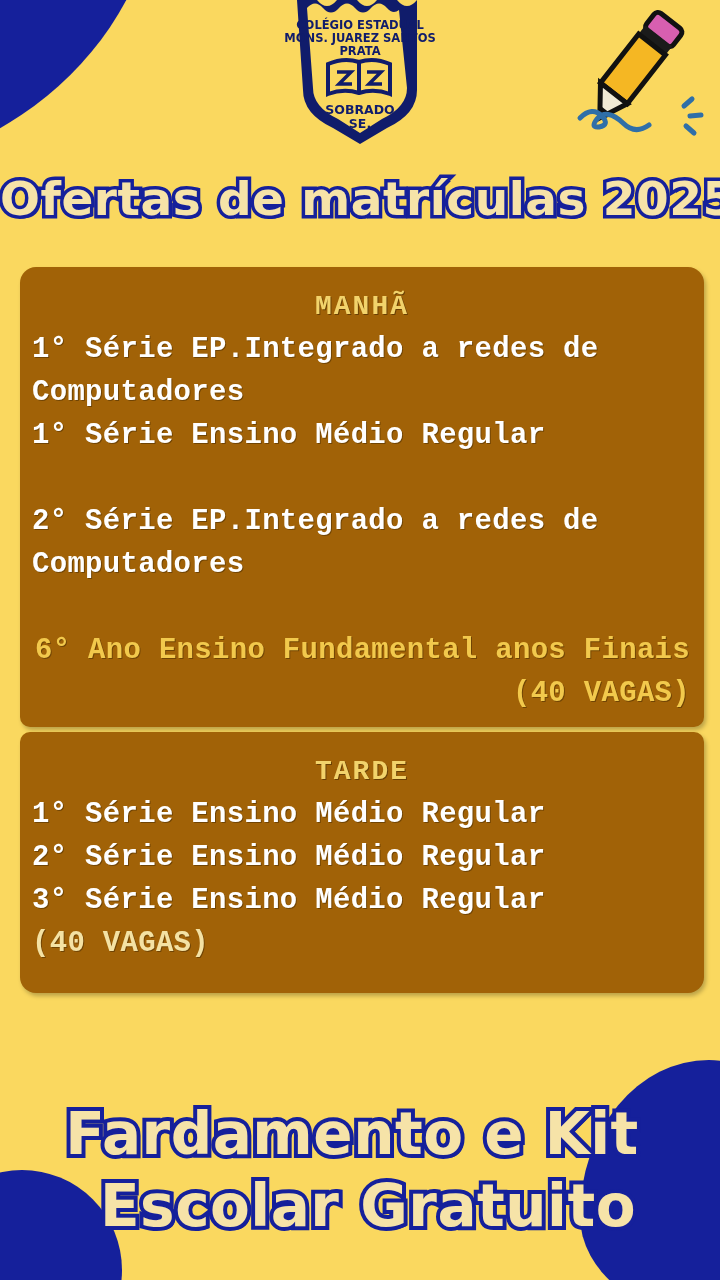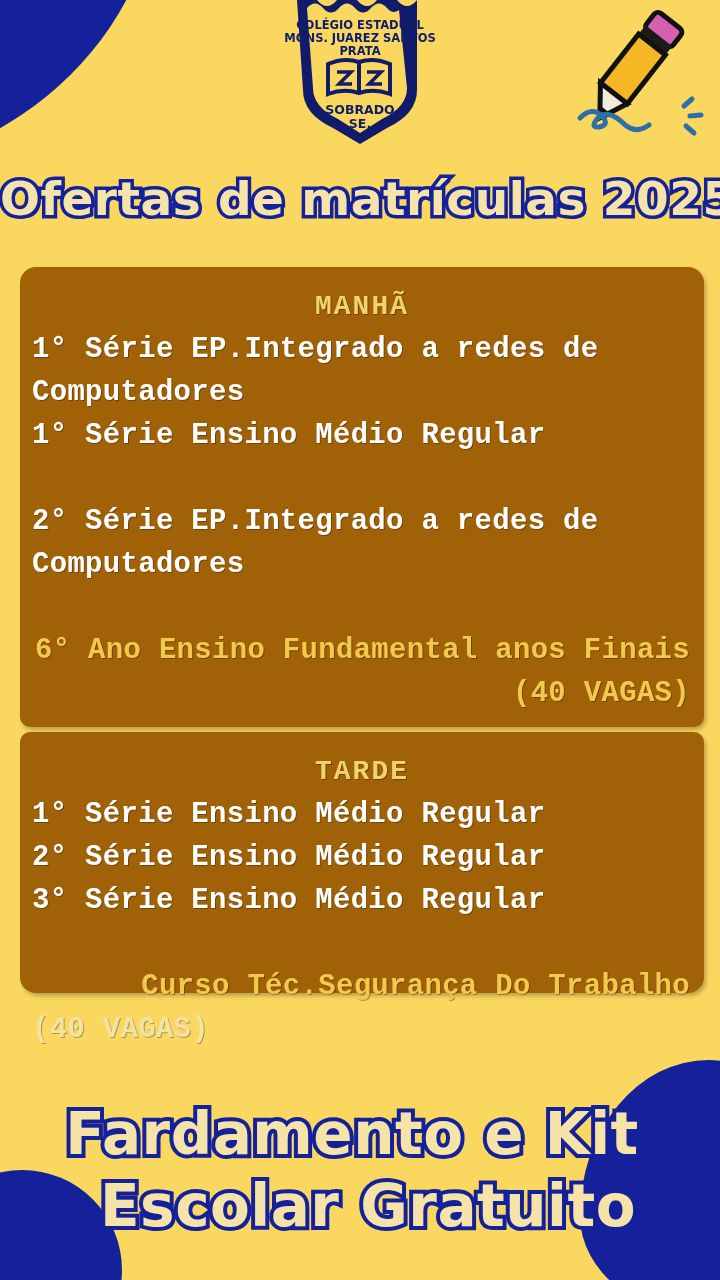--- a/index.html
+++ b/index.html
@@ -179,21 +179,20 @@
         <li class="course gold">(40 VAGAS)</li>
       </ul>
     </div>
 
     <div class="panel" id="panel-tarde">
       <div class="shift-head">TARDE</div>
       <ul class="course-list">
         <li class="course">1° Série Ensino Médio Regular</li>
         <li class="course">2° Série Ensino Médio Regular</li>
         <li class="course">3° Série Ensino Médio Regular</li>
-        <li class="course gold gap">Curso Téc.Segurança Do Trabalho</li>
         <li class="course cream">(40 VAGAS)</li>
       </ul>
     </div>
 
   </div>
 
   <div id="footline" class="bigtext">
     <span class="l1">Fardamento e Kit</span>
     <span class="l2">Escolar Gratuito</span>
   </div>

